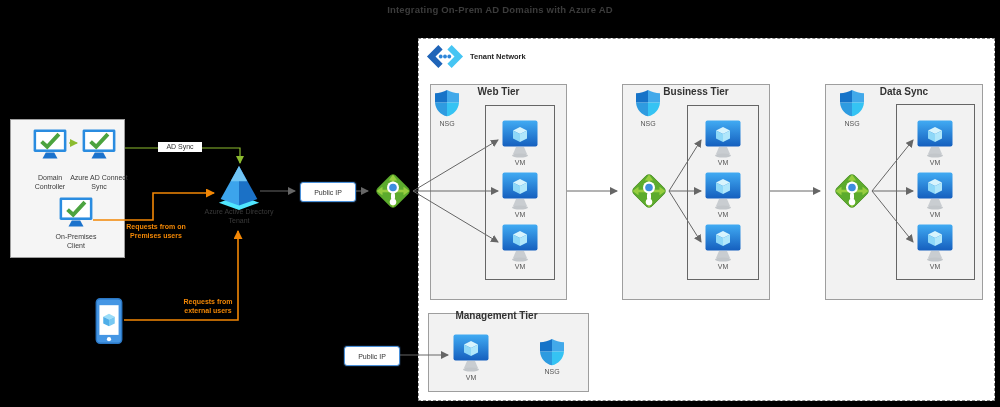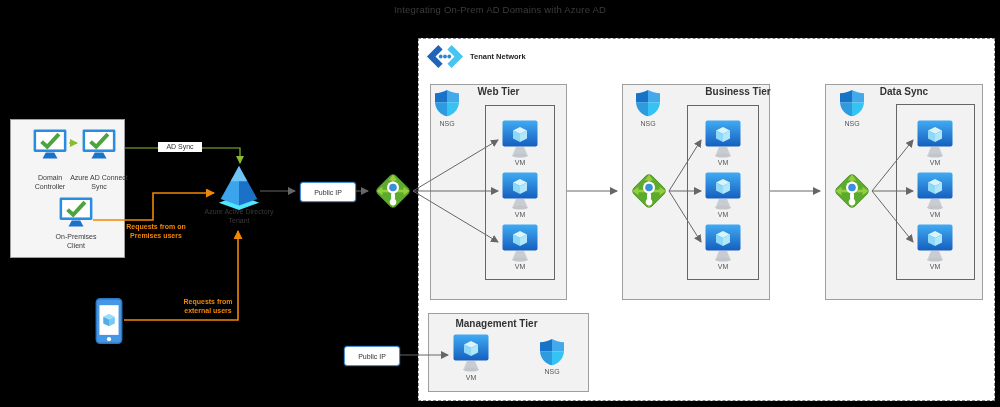--- a/index.html
+++ b/index.html
@@ -2,21 +2,21 @@
 <html><head>
 <meta charset="utf-8">
 <style>
   html,body{margin:0;padding:0;background:#000;}
   .stage{
     position:relative;width:1000px;height:407px;background:#000;overflow:hidden;
     font-family:"Liberation Sans",sans-serif;
   }
   .title{
     position:absolute;top:4px;left:0;width:1000px;text-align:center;
-    font-size:9.5px;font-weight:normal;color:#3c3c3c;letter-spacing:.2px;
+    font-size:9.5px;font-weight:bold;color:#3c3c3c;letter-spacing:.2px;
   }
   .vnet{
     position:absolute;left:418px;top:38px;width:577px;height:363px;
     background:#fff;border:1px dashed #8a8a8a;box-sizing:border-box;
   }
   .box{
     position:absolute;background:#f2f2f2;border:1px solid #9e9e9e;box-sizing:border-box;
   }
   .innerbox{
     position:absolute;border:1px solid #666;box-sizing:border-box;background:transparent;
@@ -219,21 +219,21 @@
   <svg class="icon" style="left:502px;top:172px;width:36px;height:38px;">
       <use href="#sym-vm"></use>
     </svg>
   <svg class="icon" style="left:502px;top:224px;width:36px;height:38px;">
       <use href="#sym-vm"></use>
     </svg>
   <div class="lbl muted" style="left:505px;top:159px;width:30px;">VM</div>
   <div class="lbl muted" style="left:505px;top:211px;width:30px;">VM</div>
   <div class="lbl muted" style="left:505px;top:263px;width:30px;">VM</div>
 
-  <div class="lbl tier-title" style="left:622px;top:88px;width:148px;padding-left:42px;">Business Tier</div>
+  <div class="lbl tier-title" style="left:622px;top:88px;width:148px;">Business Tier</div>
   <svg class="icon" style="left:635px;top:89px;width:26px;height:28px;">
       <use href="#sym-nsg"></use>
     </svg>
   <div class="lbl muted" style="left:633px;top:120px;width:30px;">NSG</div>
   <svg class="icon" style="left:705px;top:120px;width:36px;height:38px;">
       <use href="#sym-vm"></use>
     </svg>
   <svg class="icon" style="left:705px;top:172px;width:36px;height:38px;">
       <use href="#sym-vm"></use>
     </svg>
@@ -255,21 +255,21 @@
   <svg class="icon" style="left:917px;top:172px;width:36px;height:38px;">
       <use href="#sym-vm"></use>
     </svg>
   <svg class="icon" style="left:917px;top:224px;width:36px;height:38px;">
       <use href="#sym-vm"></use>
     </svg>
   <div class="lbl muted" style="left:920px;top:159px;width:30px;">VM</div>
   <div class="lbl muted" style="left:920px;top:211px;width:30px;">VM</div>
   <div class="lbl muted" style="left:920px;top:263px;width:30px;">VM</div>
 
-  <div class="lbl tier-title" style="left:428px;top:320px;width:137px;">Management Tier</div>
+  <div class="lbl tier-title" style="left:428px;top:312px;width:137px;">Management Tier</div>
   <svg class="icon" style="left:453px;top:334px;width:36px;height:38px;">
       <use href="#sym-vm"></use>
     </svg>
   <div class="lbl muted" style="left:456px;top:374px;width:30px;">VM</div>
   <svg class="icon" style="left:539px;top:338px;width:26px;height:28px;">
       <use href="#sym-nsg"></use>
     </svg>
   <div class="lbl muted" style="left:537px;top:368px;width:30px;">NSG</div>
 
 </div>

